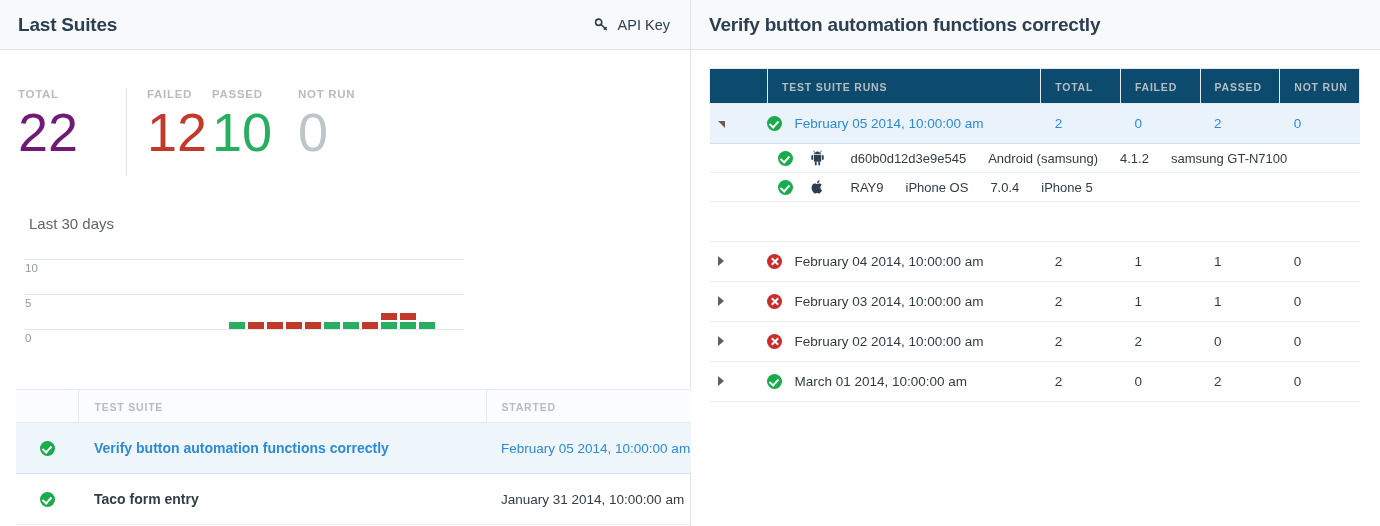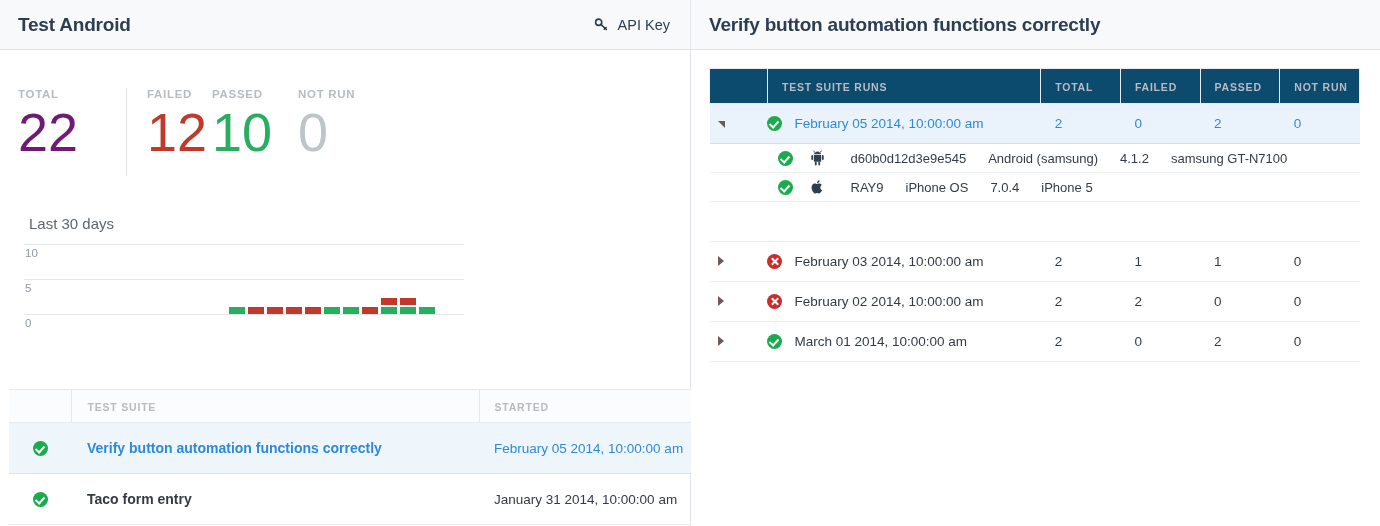--- a/index.html
+++ b/index.html
@@ -58,21 +58,21 @@
   .stat.failed .value { color: #c0392b; }
   .stat.passed { width: 86px; }
   .stat.passed .value { color: #27ae60; }
   .stat.notrun { width: 86px; }
   .stat.notrun .value { color: #bdc5c9; }
 
   
   .chart-wrap { position: absolute; top: 215px; left: 0; width: 691px; }
   .chart-title {
     font-size: 15px; color: #5c666e;
-    padding-left: 29px; margin-bottom: 12px;
+    padding-left: 29px; margin-bottom: 27px;
   }
   .chart-area {
     position: relative;
     margin-left: 24px;
     width: 440px; height: 70px;
   }
   .gridline {
     position: absolute; left: 0; width: 440px;
     height: 1px; background: #e5e8eb;
   }
@@ -103,21 +103,21 @@
     border-bottom: 1px solid #e6eaee;
     height: 33px;
   }
   .tbl tbody td {
     font-size: 13.5px; color: #333c44;
     padding: 0; height: 40px; vertical-align: middle;
     border-bottom: 1px solid #eceff1;
   }
 
   
-  .suites-wrap { position: absolute; top: 389px; left: 9px; width: 691px; }
+  .suites-wrap { position: absolute; top: 389px; left: 16px; width: 691px; }
   .suites-tbl col.c-ico { width: 62px; }
   .suites-tbl col.c-name { width: 408px; }
   .suites-tbl col.c-start { width: 221px; }
   .suites-tbl thead th.h-ico { border-right: 1px solid #e6eaee; }
   .suites-tbl thead th.h-name { padding-left: 16px; border-right: 1px solid #e6eaee; }
   .suites-tbl thead th.h-start { padding-left: 15px; }
   .suites-tbl tbody tr { height: 51px; }
   .suites-tbl tbody td { height: 51px; border-bottom: 1px solid #e9edf0; }
   .suites-tbl td.c-ico { text-align: center; }
   .suites-tbl td.c-name { padding-left: 16px; font-weight: bold; font-size: 14px; }
@@ -183,21 +183,21 @@
   .tri.down { border-left: 7px solid transparent; border-top: 7px solid #6b5b56; }
 </style>
 </head>
 <body>
 
 <div id="app">
 
   <div class="left-panel">
 
     <div class="panel-header">
-      <span class="title">Test Android</span>
+      <span class="title">Last Suites</span>
       <span class="header-spacer"></span>
       <span class="api-key-btn">
         <span class="key-icon">
           <svg width="15" height="15" viewBox="0 0 16 16">
             <circle cx="5" cy="5.6" r="3.3" fill="none" stroke="#2d3e50" stroke-width="1.7"></circle>
             <path d="M7.3 7.9 L13.2 13.3" stroke="#2d3e50" stroke-width="1.7" fill="none" stroke-linecap="round"></path>
             <path d="M11.0 13.0 L13.0 11.2" stroke="#2d3e50" stroke-width="1.7" fill="none" stroke-linecap="round"></path>
           </svg>
         </span>
         <span>API Key</span>
@@ -390,20 +390,33 @@
               </td>
             </tr>
             <tr class="device-spacer">
               <td colspan="6"></td>
             </tr>
             <tr>
               <td class="c-exp"><span class="tri right"></span></td>
               <td class="c-run">
                 <div class="run-cell">
                   <span class="st bad"></span>
+                  <span class="run-date">February 04 2014, 10:00:00 am</span>
+                </div>
+              </td>
+              <td class="c-num">2</td>
+              <td class="c-num">1</td>
+              <td class="c-num">1</td>
+              <td class="c-num">0</td>
+            </tr>
+            <tr>
+              <td class="c-exp"><span class="tri right"></span></td>
+              <td class="c-run">
+                <div class="run-cell">
+                  <span class="st bad"></span>
                   <span class="run-date">February 03 2014, 10:00:00 am</span>
                 </div>
               </td>
               <td class="c-num">2</td>
               <td class="c-num">1</td>
               <td class="c-num">1</td>
               <td class="c-num">0</td>
             </tr>
             <tr>
               <td class="c-exp"><span class="tri right"></span></td>

